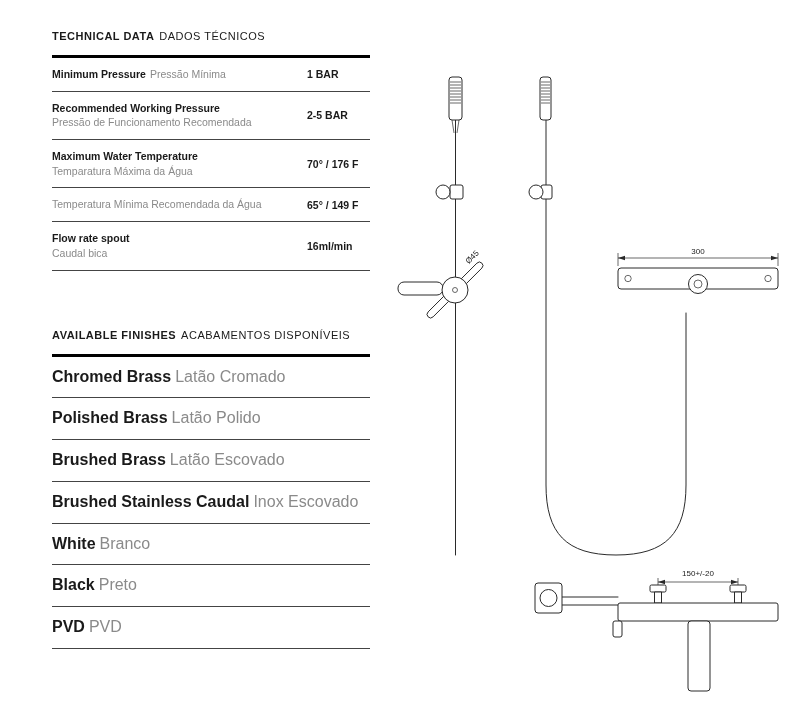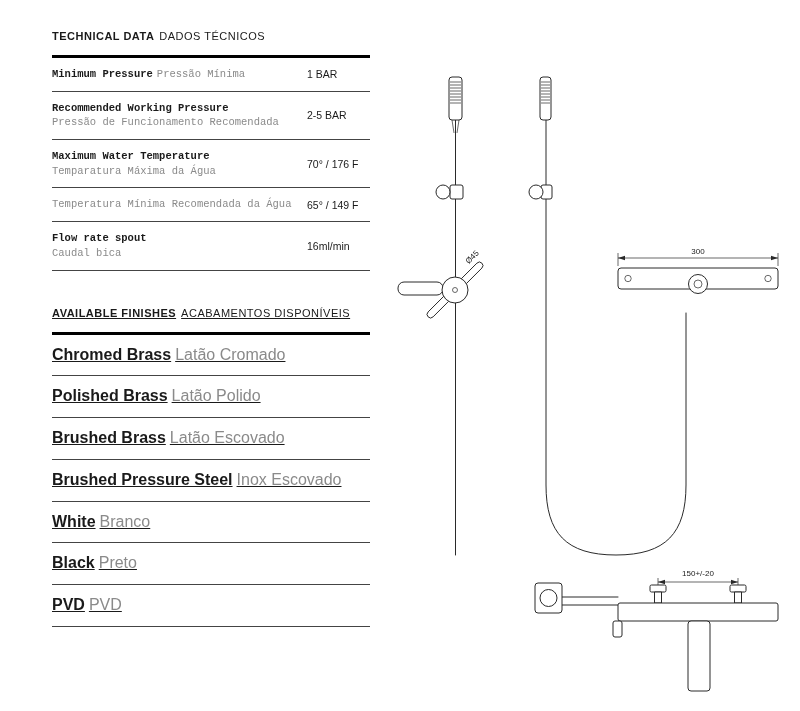--- a/index.html
+++ b/index.html
@@ -13,26 +13,26 @@
     font-size:11px;letter-spacing:.5px;padding-bottom:13px;
     border-bottom:3px solid #000000;white-space:nowrap;
   }
   .h-en{font-weight:bold;}
   .h-pt{font-weight:400;margin-left:5px;}
   .trow{
     display:flex;align-items:center;
     border-bottom:1px solid #444;
     padding:9px 0;font-size:10.5px;
   }
-  .tlabel{width:250px;padding-right:5px;line-height:1.4;font-family:Liberation Mono, monospace;}
+  .tlabel{width:250px;padding-right:5px;line-height:1.4;}
   .en{font-weight:bold;color:#1a1a1a;}
   .pt{font-weight:400;color:#8a8a8a;margin-left:4px;}
   .stacked .pt{display:block;margin-left:0;}
-  .tvalue{font-weight:normal;white-space:nowrap;}
-  .finishes{margin-top:36px;text-decoration:underline;}
+  .tvalue{font-weight:bold;white-space:nowrap;}
+  .finishes{margin-top:58px;}
   .frow{
     border-bottom:1px solid #444;
     padding:10px 0;font-size:16px;line-height:1.3;
   }
   .drawings{position:absolute;left:380px;top:55px;width:420px;height:650px;}
   .drawings svg{display:block;width:420px;height:650px;}
   svg *{vector-effect:non-scaling-stroke;}
   svg .ln{stroke:#2a2a2a;stroke-width:1;fill:none;stroke-linecap:round;}
   svg .thin{stroke:#2a2a2a;stroke-width:.7;fill:none;}
   svg .fillw{fill:#ffffff;stroke:#2a2a2a;stroke-width:1;}
@@ -71,21 +71,21 @@
     </div>
   </div>
 
   <div class="finishes">
     <div class="section-heading">
       <span class="h-en">AVAILABLE FINISHES</span><span class="h-pt">ACABAMENTOS DISPONÍVEIS</span>
     </div>
     <div class="frow"><span class="en">Chromed Brass</span><span class="pt">Latão Cromado</span></div>
     <div class="frow"><span class="en">Polished Brass</span><span class="pt">Latão Polido</span></div>
     <div class="frow"><span class="en">Brushed Brass</span><span class="pt">Latão Escovado</span></div>
-    <div class="frow"><span class="en">Brushed Pressure Steel</span><span class="pt">Inox Escovado</span></div>
+    <div class="frow"><span class="en">Brushed Stainless Caudal</span><span class="pt">Inox Escovado</span></div>
     <div class="frow"><span class="en">White</span><span class="pt">Branco</span></div>
     <div class="frow"><span class="en">Black</span><span class="pt">Preto</span></div>
     <div class="frow"><span class="en">PVD</span><span class="pt">PVD</span></div>
   </div>
 
 </div>
 
 <div class="drawings">
   <svg viewBox="0 0 420 650" xmlns="http://www.w3.org/2000/svg">
 

